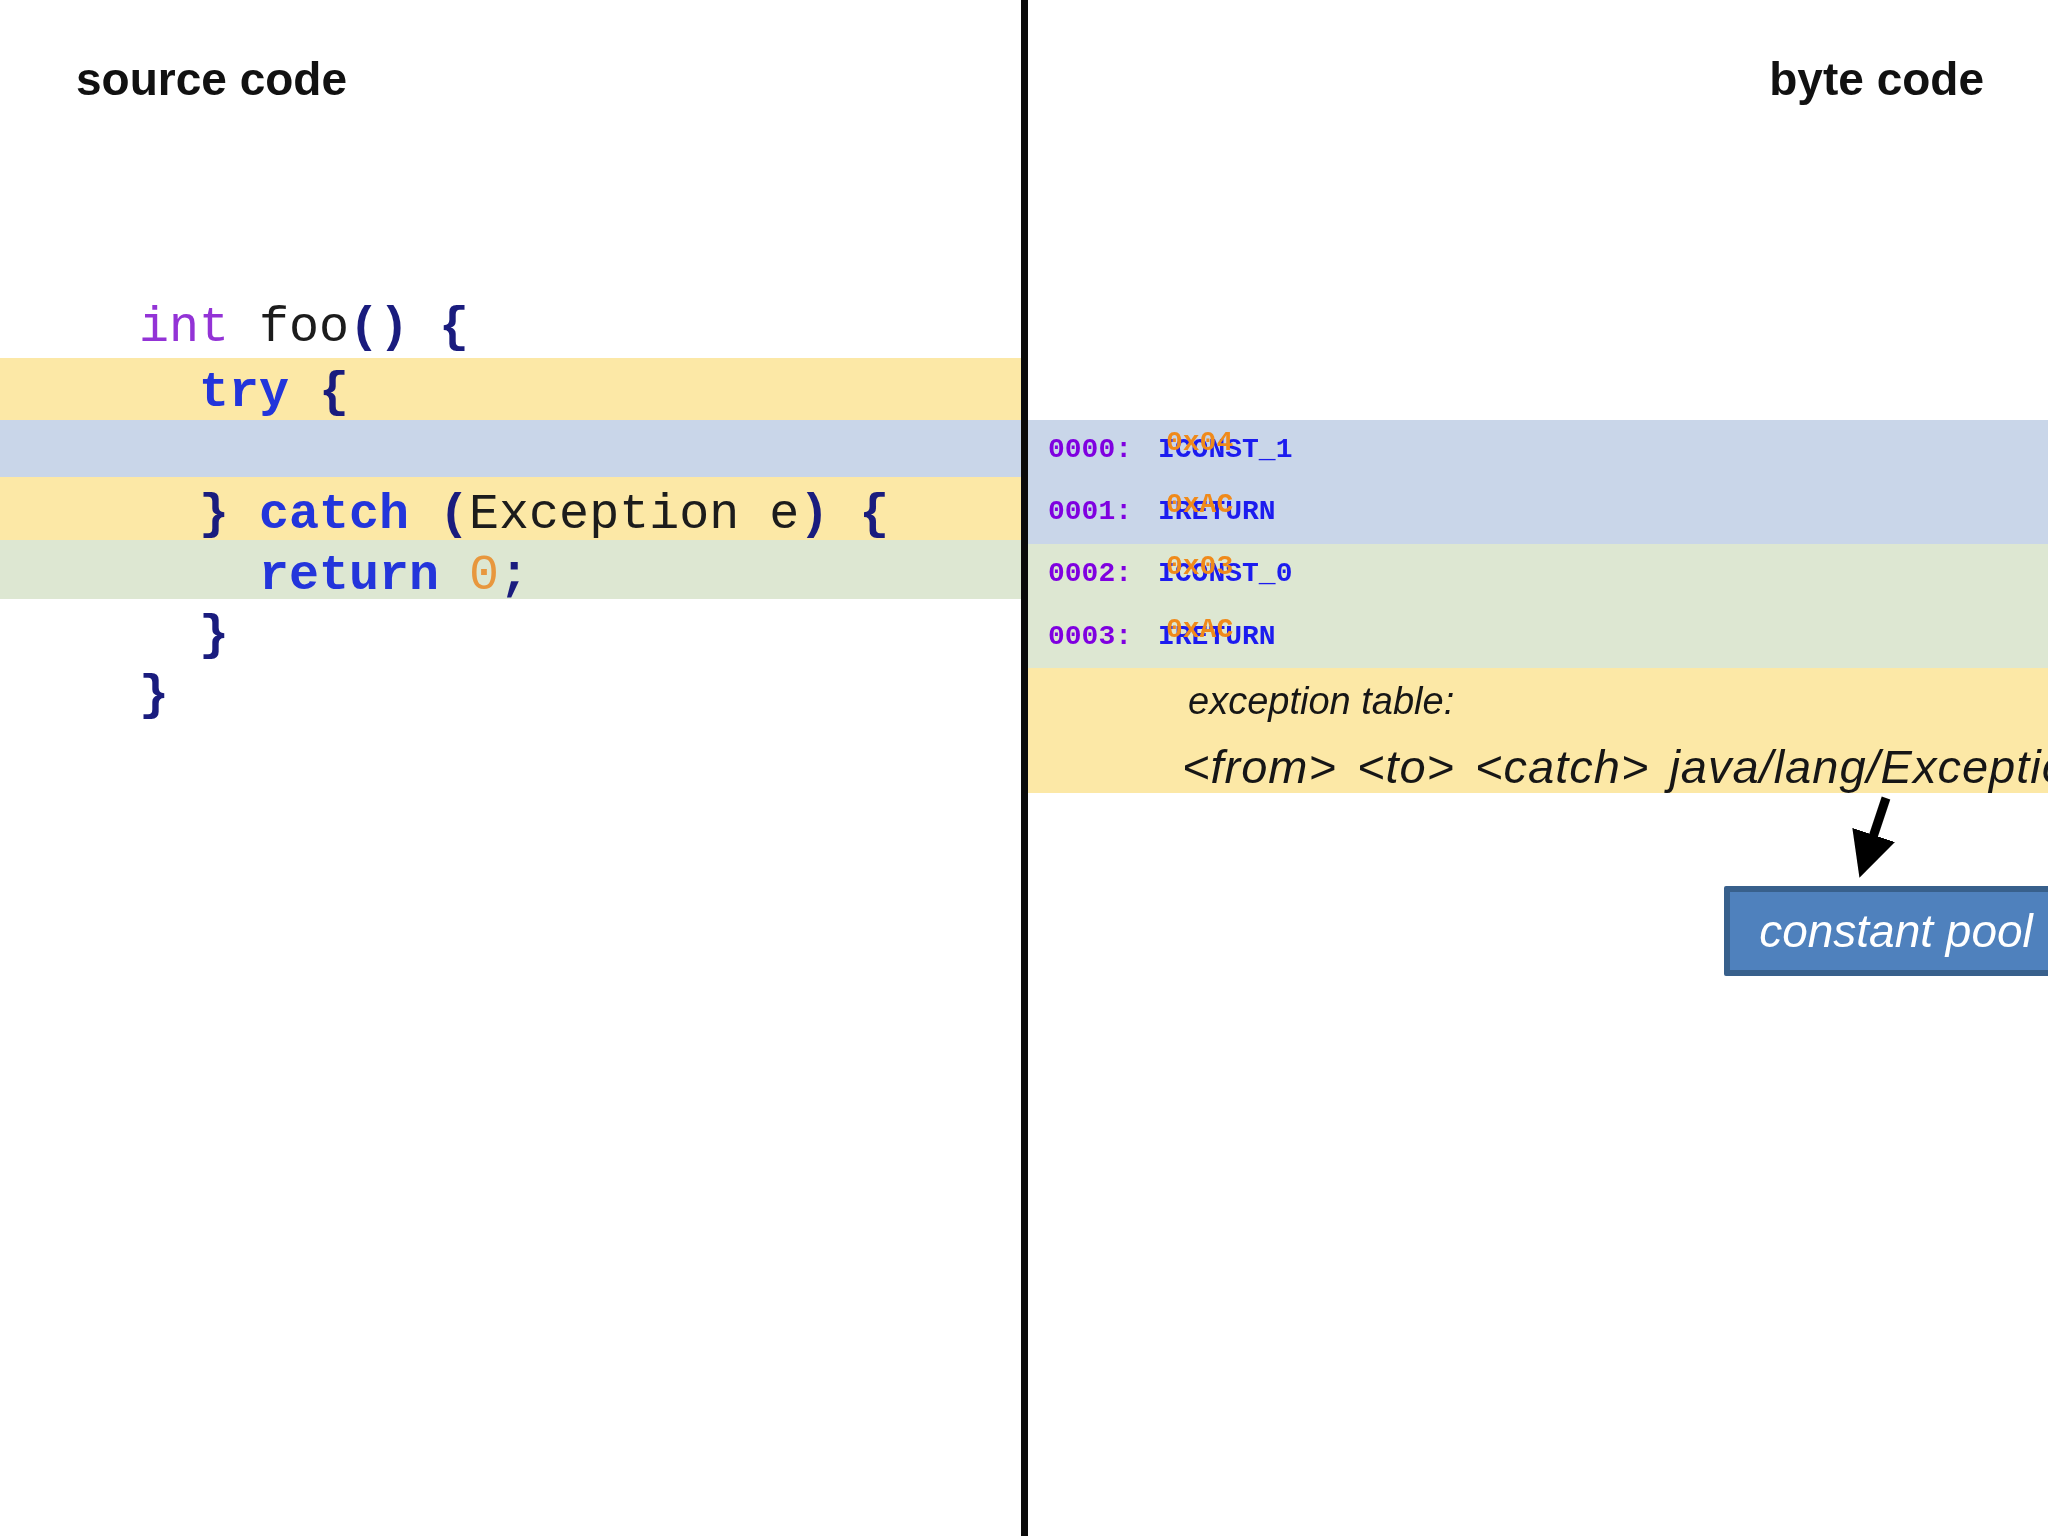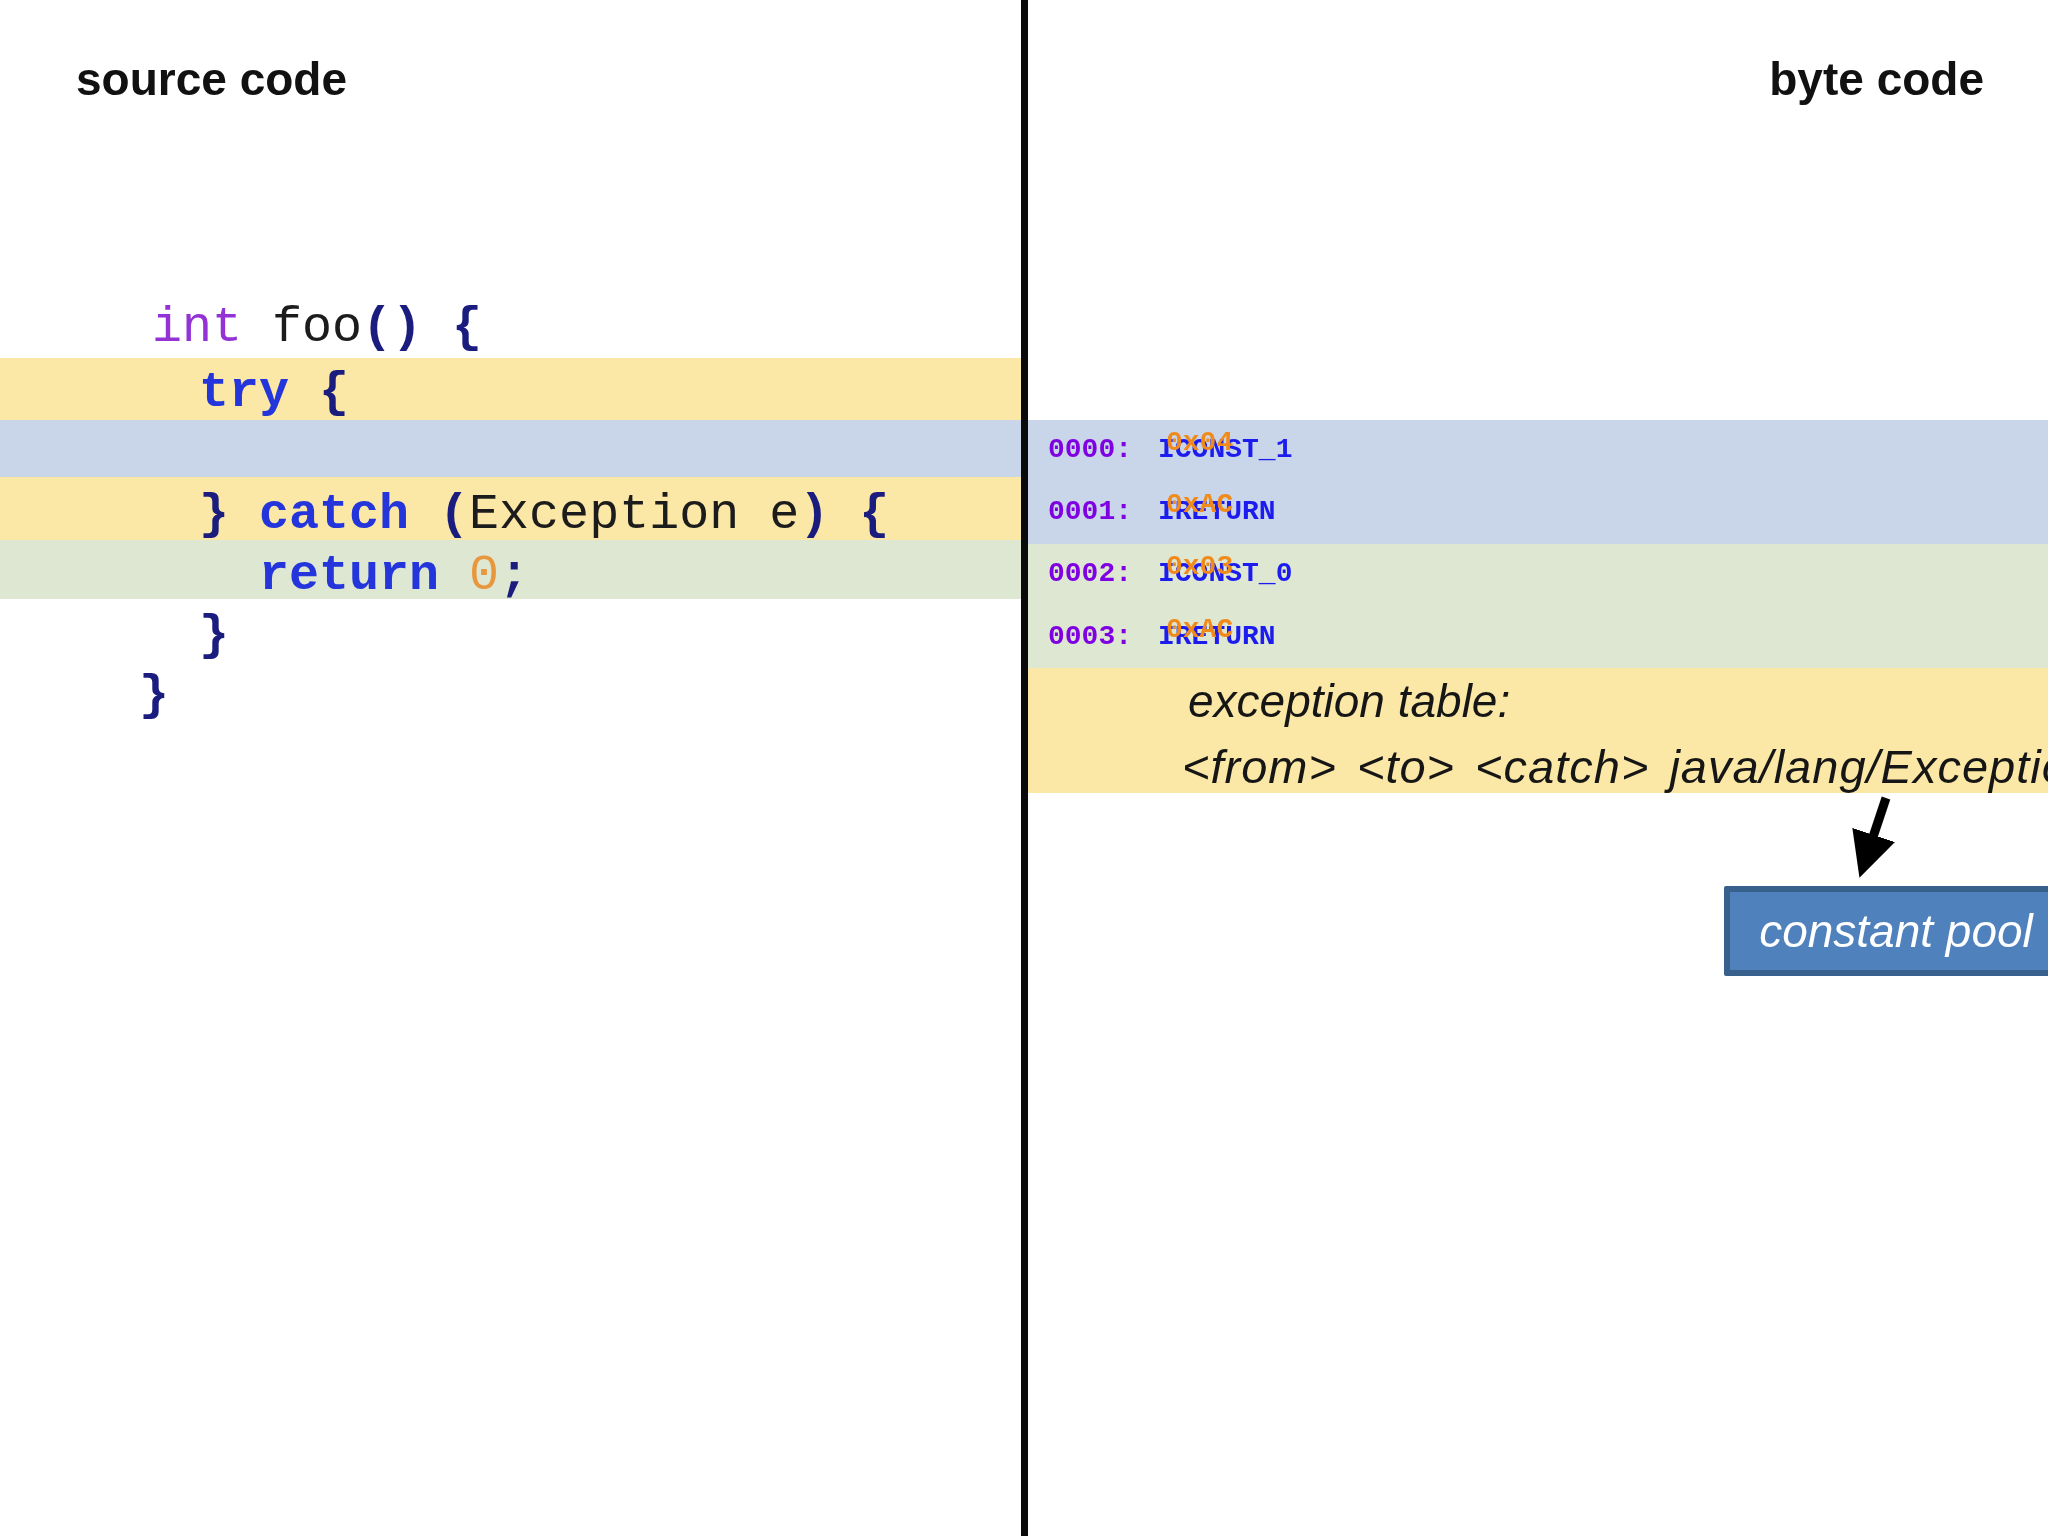--- a/index.html
+++ b/index.html
@@ -21,40 +21,40 @@
   .band.lhs{left:0;width:1021px;}
   .band.rhs{left:1028px;width:1020px;}
   .band-yellow{background:#FCE8A6;}
   .band-blue{background:#C9D6E9;}
   .band-green{background:#DDE7D2;}
   
   .codeline{
     position:absolute;left:139px;font-family:"Liberation Mono",monospace;
     font-size:50px;line-height:50px;white-space:pre;color:#111;
   }
-  .tok-type{color:#9333D6;margin-left:13px;}
+  .tok-type{color:#9333D6;}
   .tok-plain{color:#1c1c1c;}
   .tok-kw{color:#2335DB;font-weight:bold;}
   .tok-navy{color:#1A1C7E;font-weight:bold;}
   .tok-lit{color:#E8973D;}
   
   .bcline{
     position:absolute;left:1048px;font-family:"Liberation Mono",monospace;
     font-size:28px;line-height:50px;white-space:pre;
   }
   .bc-addr{color:#7F00E0;font-weight:bold;}
   .bc-wrap{position:relative;display:inline-block;margin-left:26px;}
   .bc-instr{color:#1C1CEF;font-weight:bold;}
   .bc-hex{
     position:absolute;left:8px;top:-7px;color:#F08A1A;font-weight:bold;
     white-space:pre;
   }
   
   .exc-title{
-    position:absolute;left:1188px;top:676px;font-size:46px;line-height:50px;
+    position:absolute;left:1188px;top:676px;font-size:38px;line-height:50px;
     font-style:italic;color:#161616;white-space:nowrap;
   }
   .exc-row{position:absolute;left:1182px;top:740px;line-height:54px;white-space:nowrap;}
   .exc-black{
     font-style:italic;font-size:47px;color:#161616;letter-spacing:1px;word-spacing:6px;
   }
   .exc-orange{
     position:absolute;left:6px;top:-6px;font-family:"Liberation Mono",monospace;
     font-size:50px;font-weight:bold;color:#F08A1A;word-spacing:2px;white-space:pre;
   }

